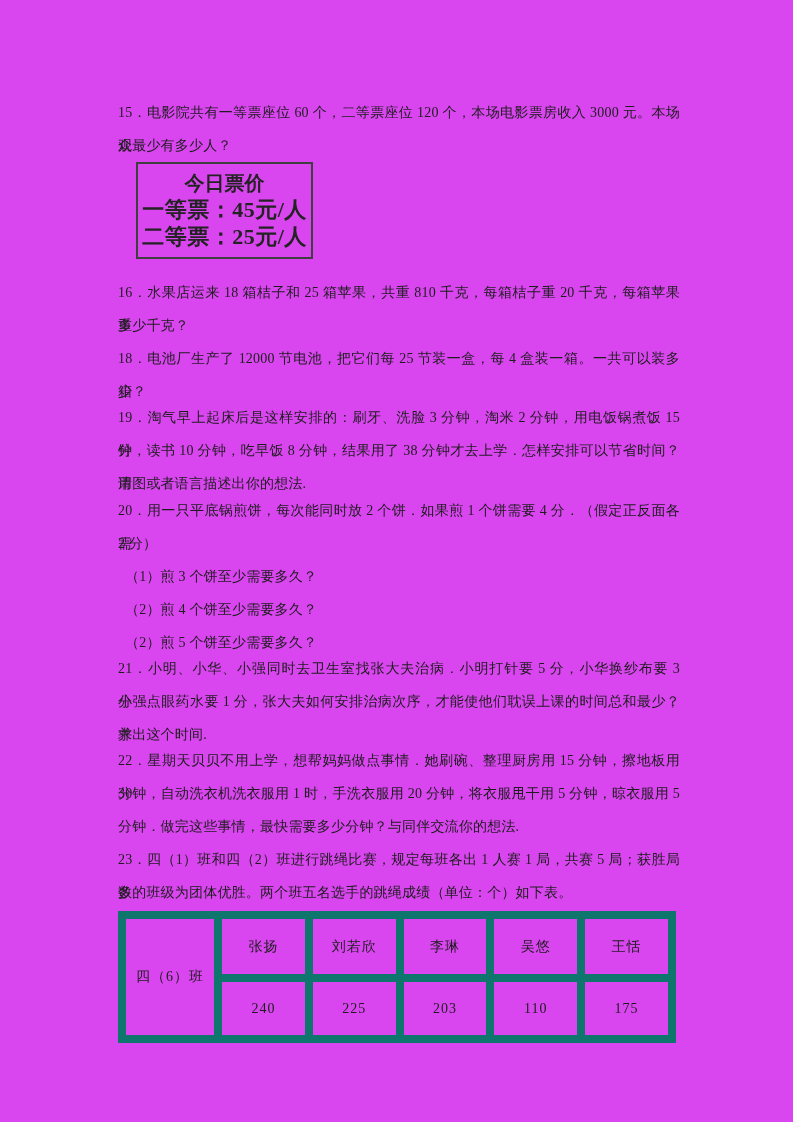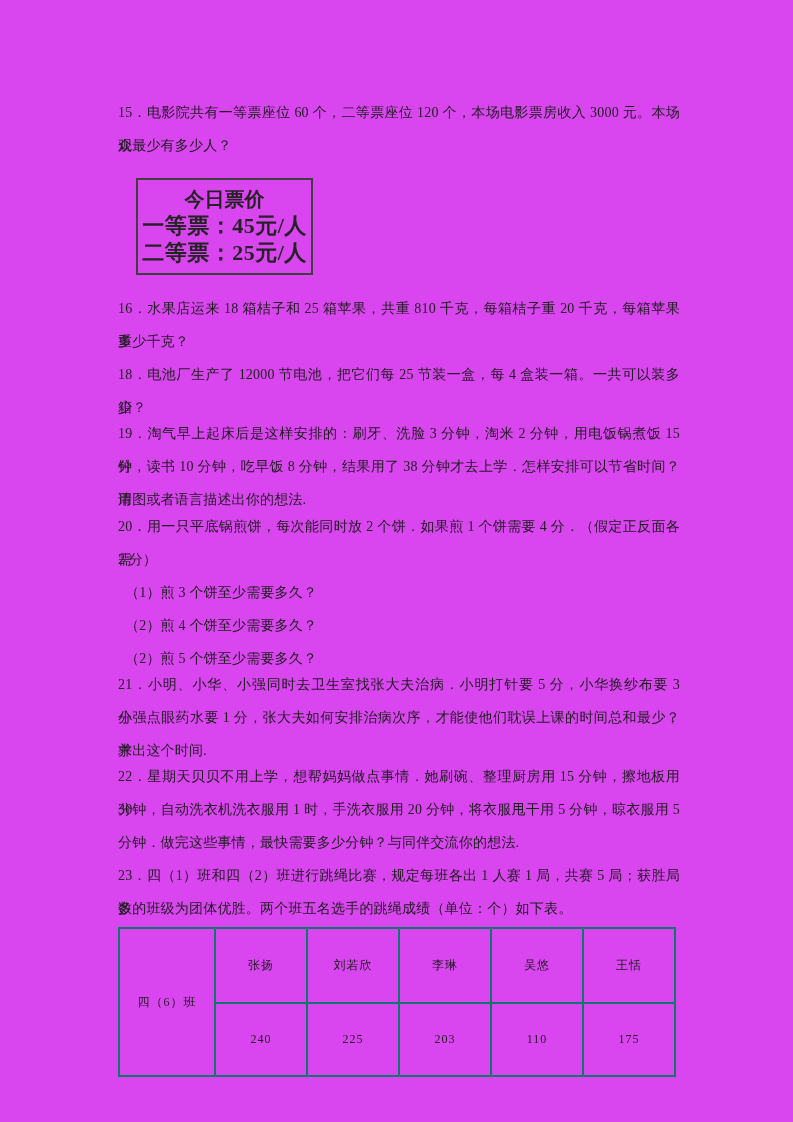--- a/index.html
+++ b/index.html
@@ -22,21 +22,21 @@
     line-height:33px;
     height:33px;
     text-align:justify;
     text-align-last:justify;
     white-space:normal;
     letter-spacing:0.2px;
   }
   .line.last { text-align-last:left; }
   .line.sub  { text-align-last:left; padding-left:7px; }
 
-  .mt-box   { margin-top:16px; }
+  .mt-box   { }
   .mt-p16   { margin-top:17px; }
   .mt-neg7  { margin-top:-7px; }
   .mt-neg6  { margin-top:-6px; }
 
   .ticket-box {
     margin-left:18px;
     width:173px;
     height:87px;
     border:2px solid #3f3f3f;
     box-sizing:content-box;
@@ -58,26 +58,26 @@
     letter-spacing:0.5px;
   }
 
   table.scores {
     border-collapse:collapse;
     table-layout:fixed;
     width:558px;
     margin-top:2px;
   }
   table.scores td {
-    border:2px solid #0f766e;
+    border:8px solid #0f766e;
     text-align:center;
     vertical-align:middle;
-    font-size:12px;
+    font-size:14px;
     letter-spacing:1px;
-    padding:13px;
+    padding:4px;
   }
   table.scores col.c0 { width:96px; }
   table.scores tr.names  td { height:47px; }
   table.scores tr.values td { height:45px; }
   td.labelcell {
     vertical-align:top;
     padding-top:14px;
     letter-spacing:0;
   }
 </style>

